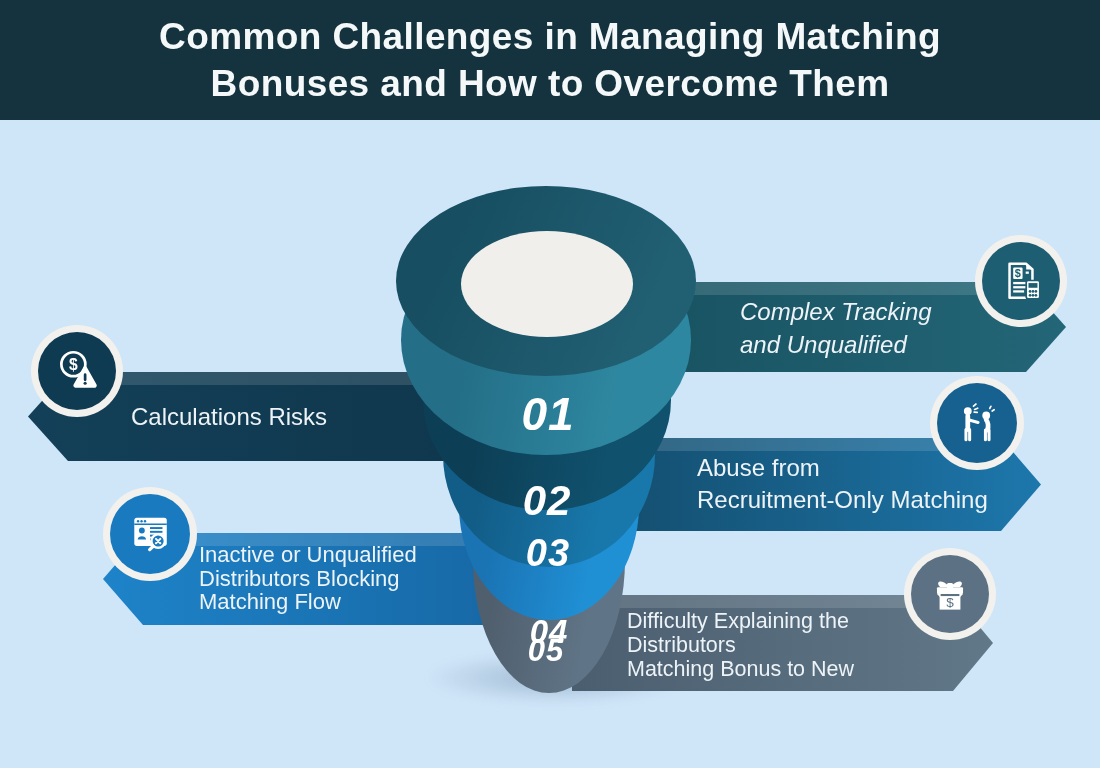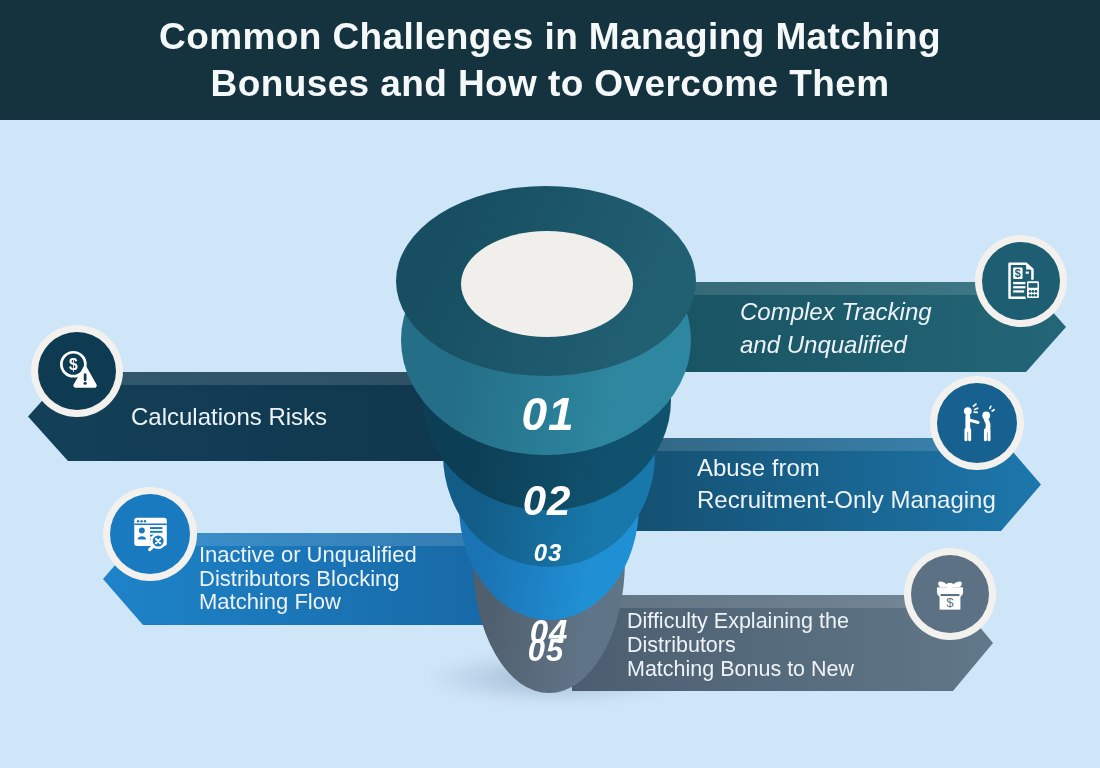--- a/index.html
+++ b/index.html
@@ -69,21 +69,21 @@
       background:linear-gradient(115deg,#174e61 20%,#215f73 80%);}
   .mouth{left:461px;top:231px;width:172px;height:106px;z-index:10;background:#f0efeb;}
   .funnel-shadow{position:absolute;left:425px;top:652px;width:260px;height:52px;z-index:1;
       border-radius:50%;background:radial-gradient(ellipse at center,rgba(110,140,170,.5),rgba(110,140,170,0) 70%);
       filter:blur(5px);}
 
   .num{position:absolute;z-index:11;color:#ffffff;font-weight:700;font-style:italic;
        transform:translate(-50%,-50%);letter-spacing:1px;text-align:right;}
   .n1{left:548px;top:414px;font-size:46px;}
   .n2{left:547px;top:492px;font-size:42px;margin-top:9px;}
-  .n3{left:548px;top:553px;font-size:24px;}
+  .n3{left:548px;top:553px;font-size:38px;}
   .n4{left:549px;top:607px;font-size:33px;margin-top:25px;}
   .n5{left:546px;top:651px;font-size:31px;}
 </style>
 </head>
 <body>
 
 <div class="stage">
 
   <div class="header">
     <div class="t">Common Challenges in Managing Matching</div>
@@ -104,21 +104,21 @@
     <div class="strip"></div>
     <div class="txt">
       <div>Calculations Risks</div>
     </div>
   </div>
 
   <div class="banner banner-abuse r-arrow">
     <div class="strip"></div>
     <div class="txt">
       <div>Abuse from</div>
-      <div>Recruitment-Only Managing</div>
+      <div>Recruitment-Only Matching</div>
     </div>
   </div>
 
   <div class="banner banner-inactive l-arrow">
     <div class="strip"></div>
     <div class="txt">
       <div>Inactive or Unqualified</div>
       <div>Distributors Blocking</div>
       <div>Matching Flow</div>
     </div>

